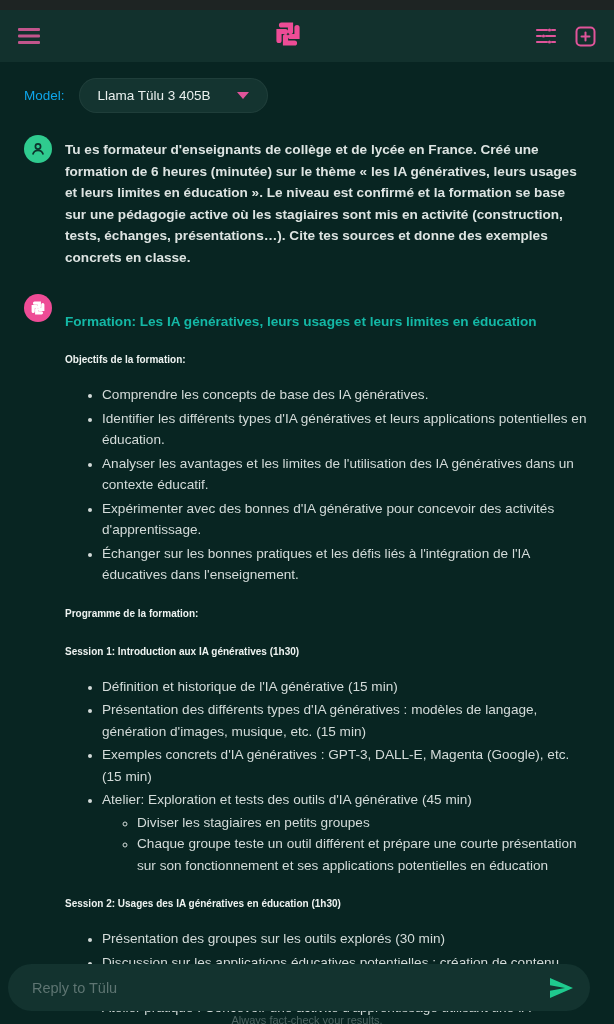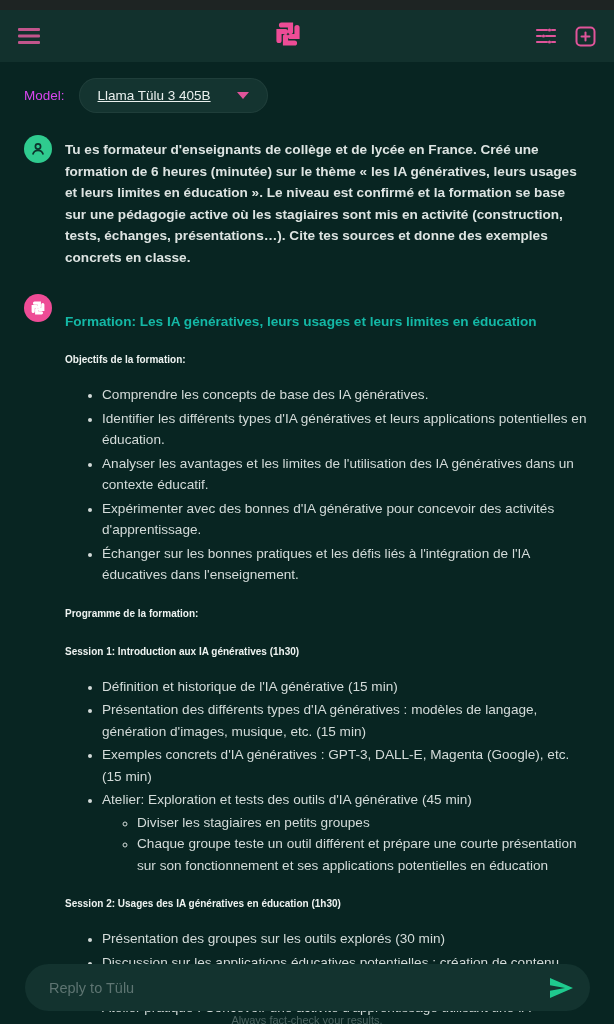--- a/index.html
+++ b/index.html
@@ -11,47 +11,47 @@
   }
   .statusbar { height:10px; background:#1e2423; }
   .topbar {
     height:52px; background:#12312d;
     display:flex; align-items:center; justify-content:space-between;
     padding:0 18px;
   }
   .icon-btn { display:flex; align-items:center; justify-content:center; cursor:pointer; background:none; border:none; padding:0; }
   .topbar-right { display:flex; align-items:center; gap:18px; }
   .model-bar { display:flex; align-items:center; gap:14px; padding:16px 24px 0 24px; }
-  .model-label { font-size:13.5px; color:#d946ef; }
+  .model-label { font-size:13.5px; color:#0ea5e9; }
   .model-select {
     display:flex; align-items:center; gap:26px;
     background:#143430; border:1px solid rgba(255,255,255,0.05);
     border-radius:20px; padding:9px 18px; cursor:pointer;
   }
-  .model-select-value { font-size:13.5px; color:#eaf0ee;text-decoration:underline; }
+  .model-select-value { font-size:13.5px; color:#eaf0ee; }
   .chevron-down { width:0; height:0; border-left:6px solid transparent; border-right:6px solid transparent; border-top:7px solid #e0549a; }
   .chat { padding:0 24px; }
   .msg { display:flex; gap:13px; }
   .msg-user { margin-top:22px; }
   .msg-bot { margin-top:26px; }
   .avatar { flex:0 0 28px; width:28px; height:28px; border-radius:50%; display:flex; align-items:center; justify-content:center; }
   .avatar-user { background:#2fcb8f; }
   .avatar-bot { background:#ee4c96; }
   .msg-body { flex:1; min-width:0; padding-top:4px; }
   .user-text { font-size:13.6px; line-height:21.5px; font-weight:600; color:#dde4e2; }
   .b-title { font-size:13.6px; line-height:21px; font-weight:700; color:#14b8a6;margin-top:13px; }
   .b-heading { font-size:10px; line-height:21px; font-weight:700; color:#eef3f1; margin-top:17px; }
   .b-list { margin-top:14px; margin-bottom:4px; padding-left:37px; list-style-type:disc; }
   .b-list > li { font-size:13.6px; line-height:21.5px; color:#d3dbd9; margin-bottom:2px; }
   .b-list > li::marker { color:#d3dbd9; font-size:12px; }
   .b-sublist { list-style-type:circle; padding-left:27px; margin-top:1px; }
   .b-sublist > li { font-size:13.6px; line-height:21.5px; color:#d3dbd9;margin-left:8px; }
   .b-sublist > li::marker { color:#d3dbd9; font-size:12px; }
   .composer {
-    position:absolute; left:25px; right:24px; bottom:13px; height:47px;
+    position:absolute; left:8px; right:24px; bottom:13px; height:47px;
     background:#13332f; border-radius:24px;
     display:flex; align-items:center; padding:0 16px 0 24px;
   }
   .composer-input {
     flex:1; background:transparent; border:none; outline:none;
     font-family:"Liberation Sans","DejaVu Sans",sans-serif;
     font-size:14.5px; color:#dde4e2;
   }
   .composer-input::placeholder { color:#5e7572; opacity:1; }
   .send-btn { cursor:pointer; }

